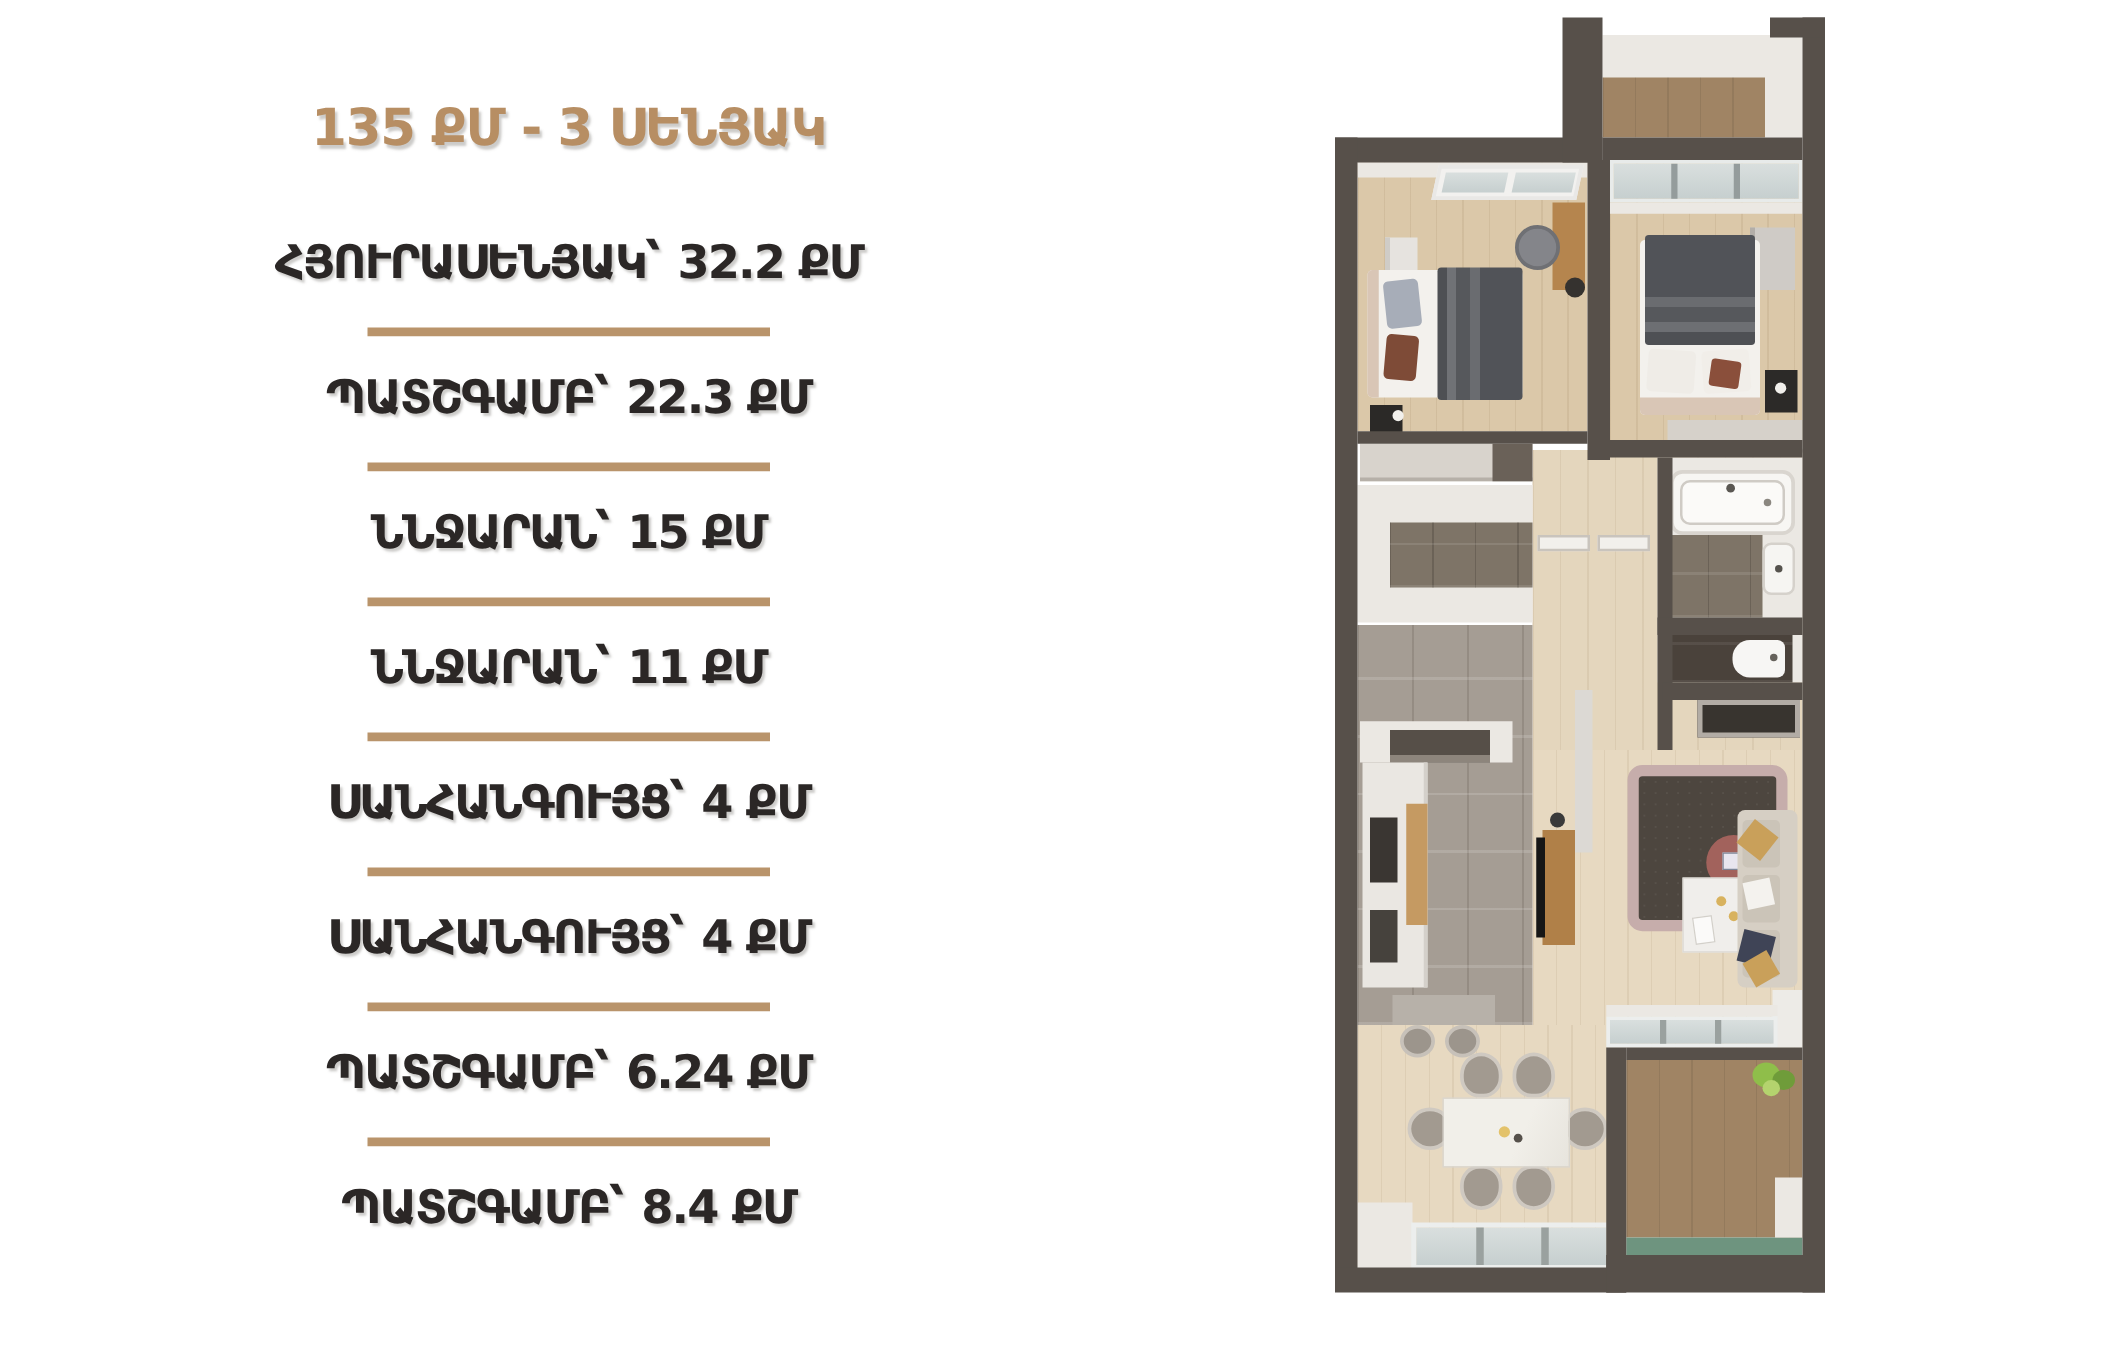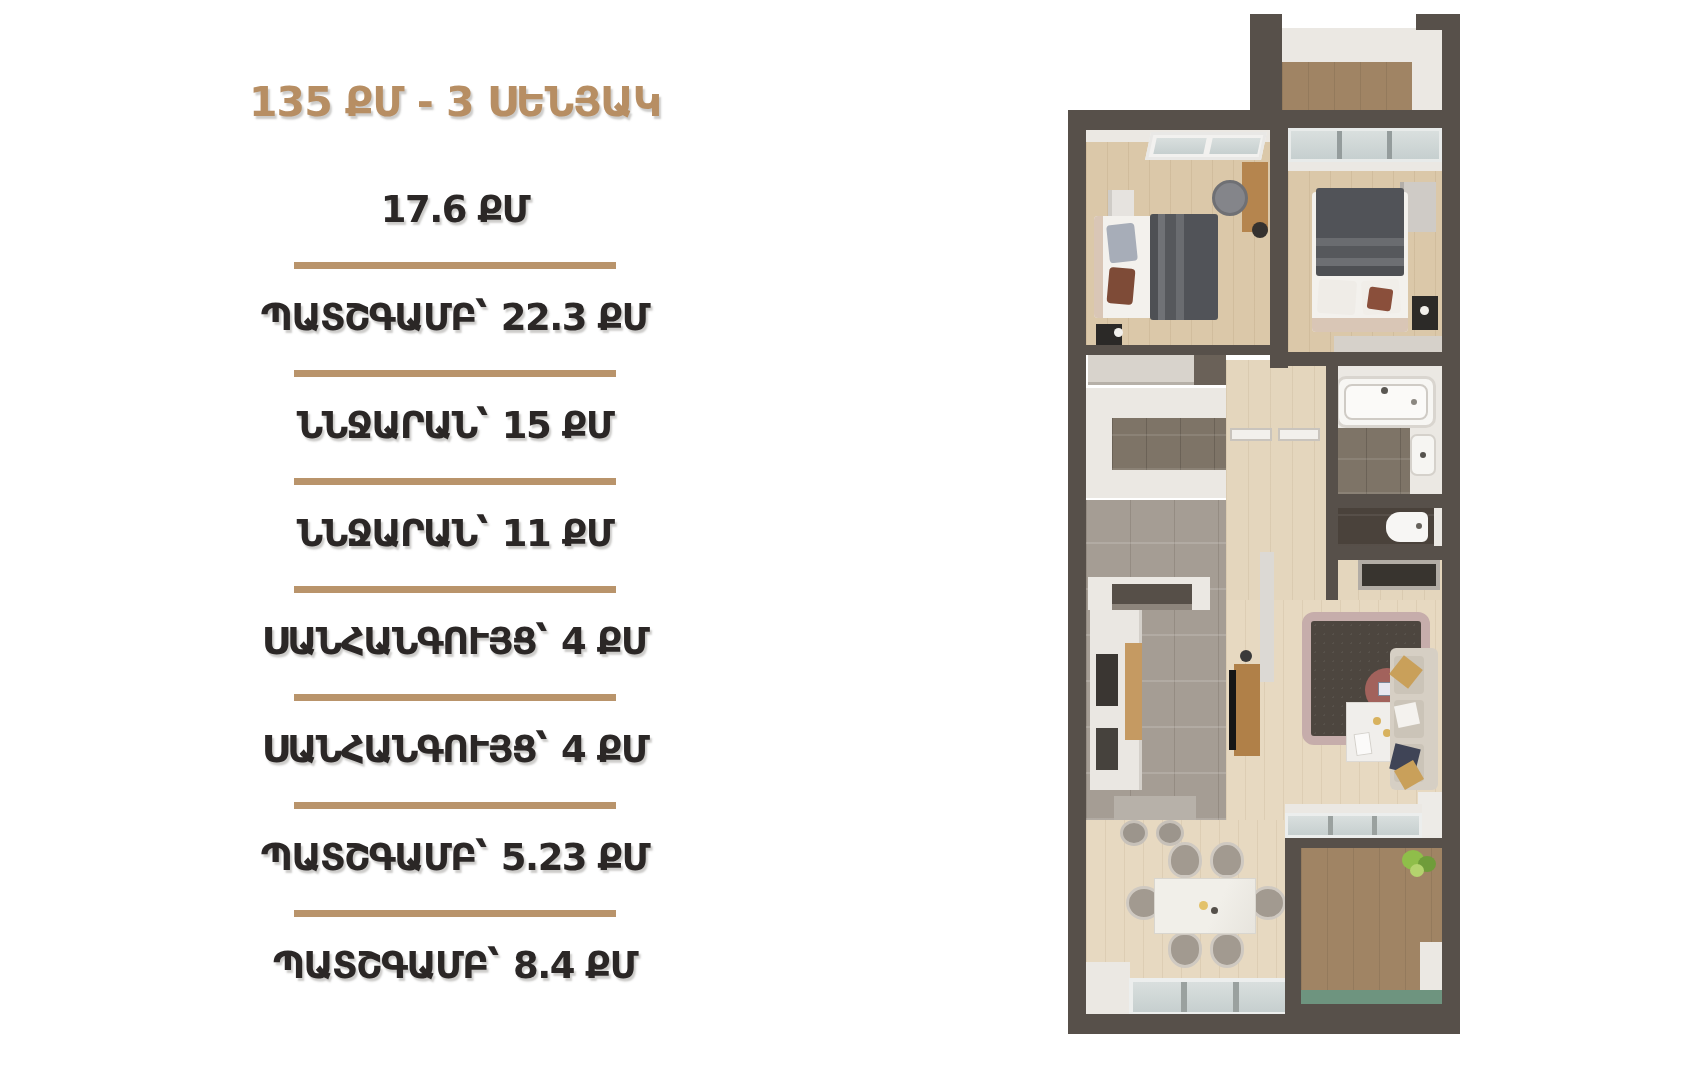--- a/index.html
+++ b/index.html
@@ -43,21 +43,22 @@
 </style>
 </head>
 <body>
 
 <div id="canvas">
 
   <div id="panel">
     <div id="title">135 ՔՄ - 3 ՍԵՆՅԱԿ</div>
     <div id="room-list">
       <div class="room-row">
-        <span>17.6 ՔՄ</span>
+        <span>ՀՅՈՒՐԱՍԵՆՅԱԿ՝</span>
+        <span>32.2 ՔՄ</span>
       </div>
       <div class="divider"></div>
       <div class="room-row">
         <span>ՊԱՏՇԳԱՄԲ՝</span>
         <span>22.3 ՔՄ</span>
       </div>
       <div class="divider"></div>
       <div class="room-row">
         <span>ՆՆՋԱՐԱՆ՝</span>
         <span>15 ՔՄ</span>
@@ -73,21 +74,21 @@
         <span>4 ՔՄ</span>
       </div>
       <div class="divider"></div>
       <div class="room-row">
         <span>ՍԱՆՀԱՆԳՈՒՅՑ՝</span>
         <span>4 ՔՄ</span>
       </div>
       <div class="divider"></div>
       <div class="room-row">
         <span>ՊԱՏՇԳԱՄԲ՝</span>
-        <span>5.23 ՔՄ</span>
+        <span>6.24 ՔՄ</span>
       </div>
       <div class="divider"></div>
       <div class="room-row">
         <span>ՊԱՏՇԳԱՄԲ՝</span>
         <span>8.4 ՔՄ</span>
       </div>
     </div>
   </div>
 
   <div id="plan">

